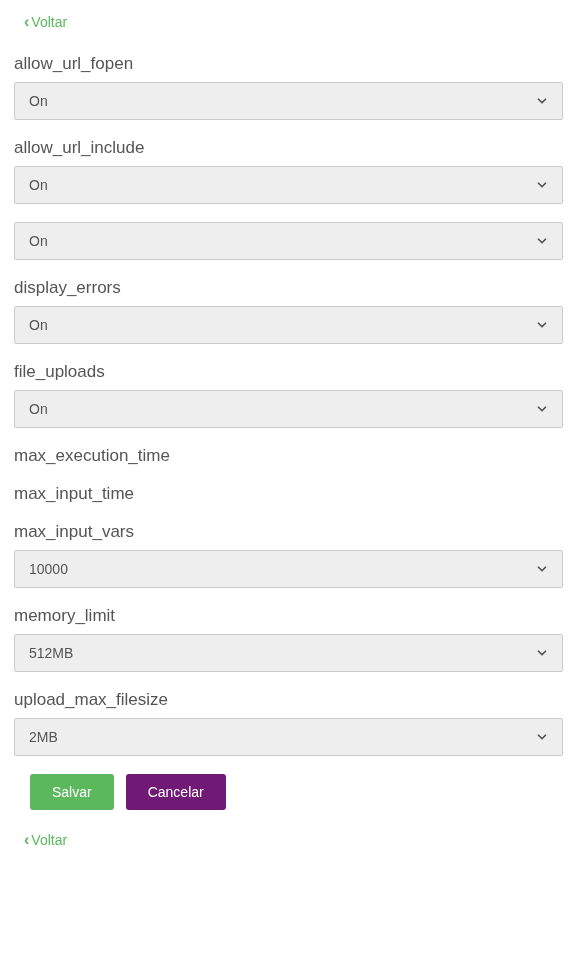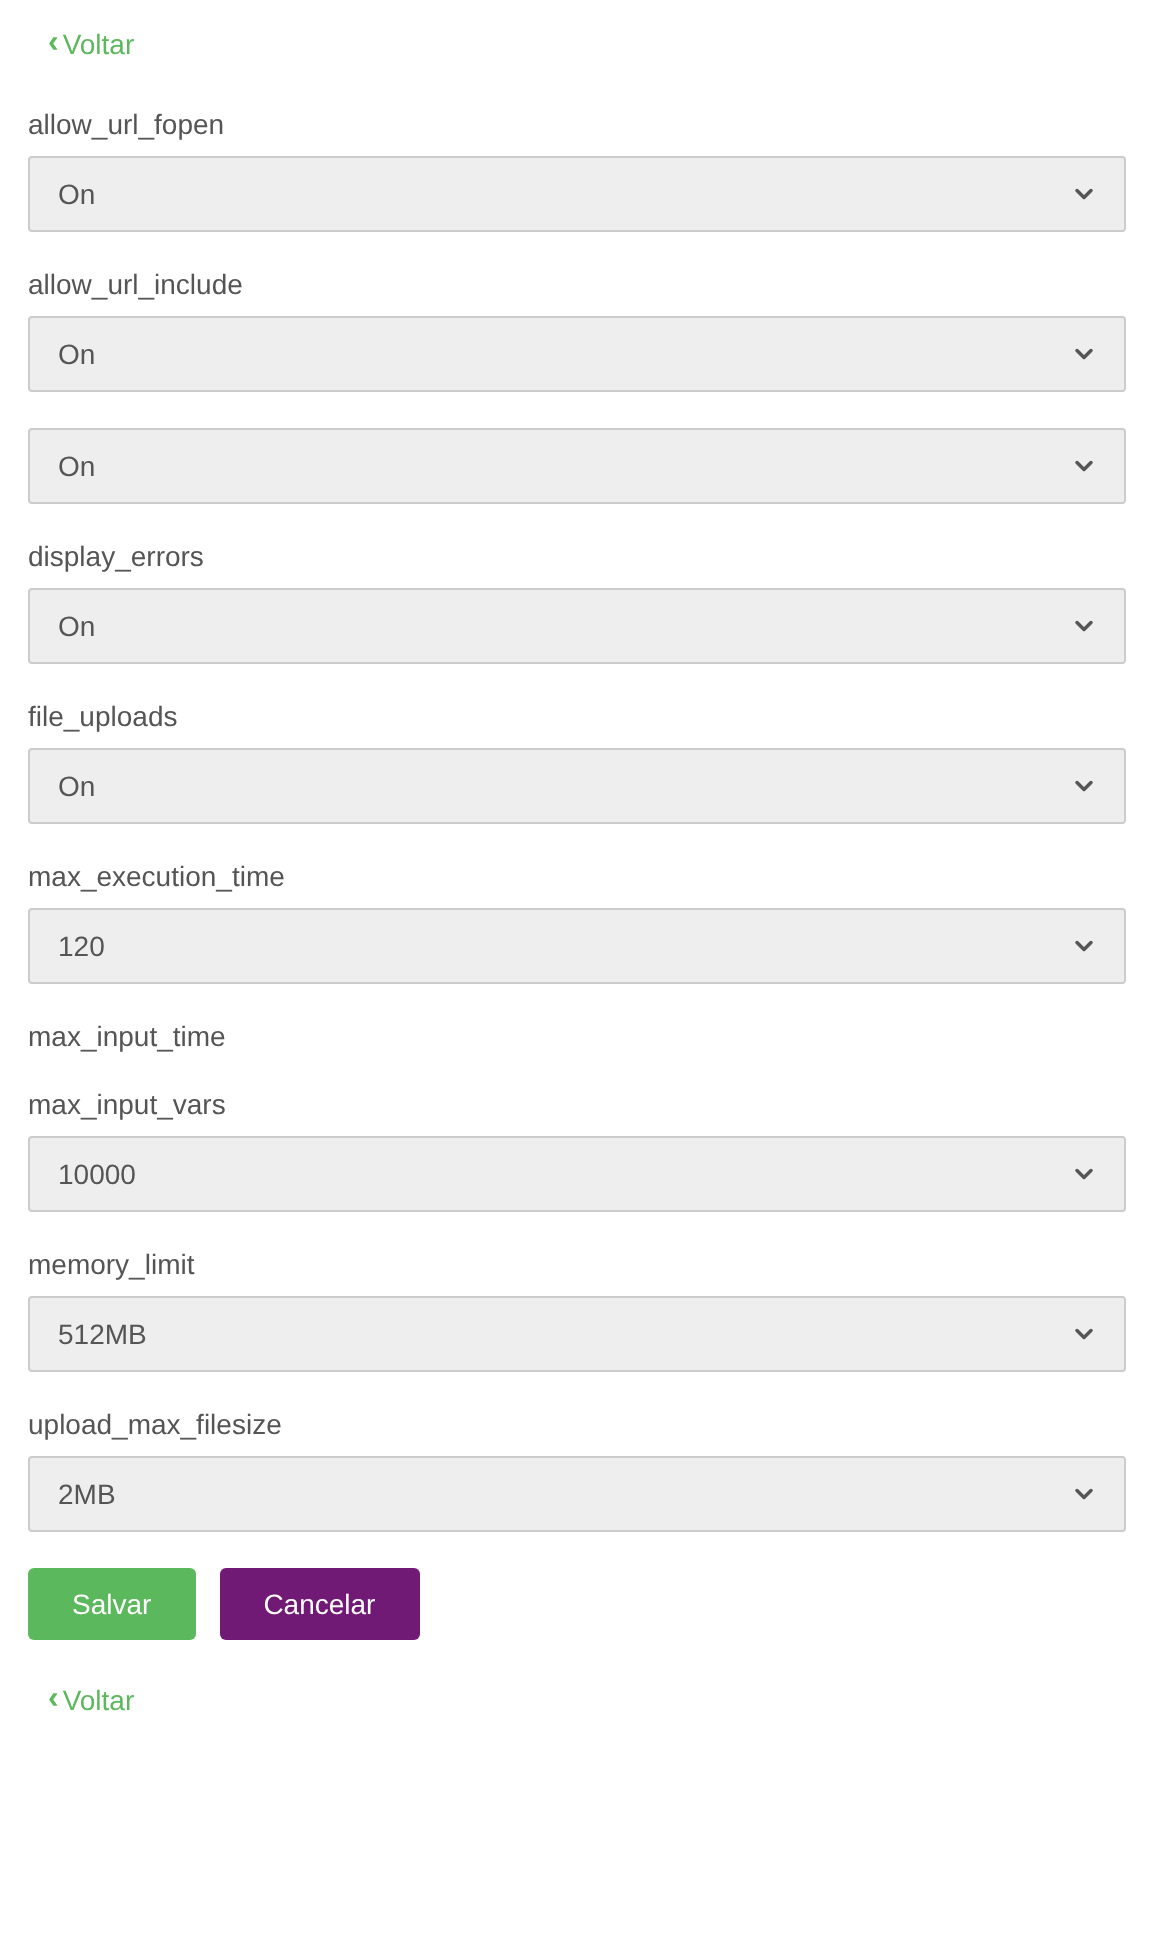--- a/index.html
+++ b/index.html
@@ -30,21 +30,21 @@
       font-weight: bold;
       margin-right: 2px;
       line-height: 1;
     }
     .form-group {
       margin-bottom: 18px;
     }
     .form-label {
       display: block;
       color: #555;
-      font-size: 14px;
+      font-size: 17px;
       margin-bottom: 8px;
     }
     .select-wrap {
       position: relative;
       width: 100%;
       text-decoration: underline;
     }
     .select-control {
       width: 100%;
       height: 38px;
@@ -71,20 +71,21 @@
     .select-chevron svg {
       width: 14px;
       height: 14px;
       display: block;
     }
     .button-row {
       display: flex;
       gap: 12px;
       margin-top: 4px;
       margin-bottom: 22px;
+      margin-left: 16px;
     }
     .btn {
       border: none;
       color: #fff;
       font-size: 14px;
       padding: 10px 22px;
       cursor: pointer;
       border-radius: 3px;
     }
     .btn-save {
@@ -181,30 +182,20 @@
     <span class="select-chevron">
       <svg viewBox="0 0 24 24" fill="none" stroke="currentColor" stroke-width="3" stroke-linecap="round" stroke-linejoin="round">
           <polyline points="6 9 12 15 18 9"></polyline>
         </svg>
     </span>
   </div>
 </div>
 
 <div class="form-group">
   <label class="form-label">max_execution_time</label>
-  <div class="select-wrap">
-    <select class="select-control">
-      <option>120</option>
-    </select>
-    <span class="select-chevron">
-      <svg viewBox="0 0 24 24" fill="none" stroke="currentColor" stroke-width="3" stroke-linecap="round" stroke-linejoin="round">
-          <polyline points="6 9 12 15 18 9"></polyline>
-        </svg>
-    </span>
-  </div>
 </div>
 
 <div class="form-group">
   <label class="form-label">max_input_time</label>
 </div>
 
 <div class="form-group">
   <label class="form-label">max_input_vars</label>
   <div class="select-wrap">
     <select class="select-control">

